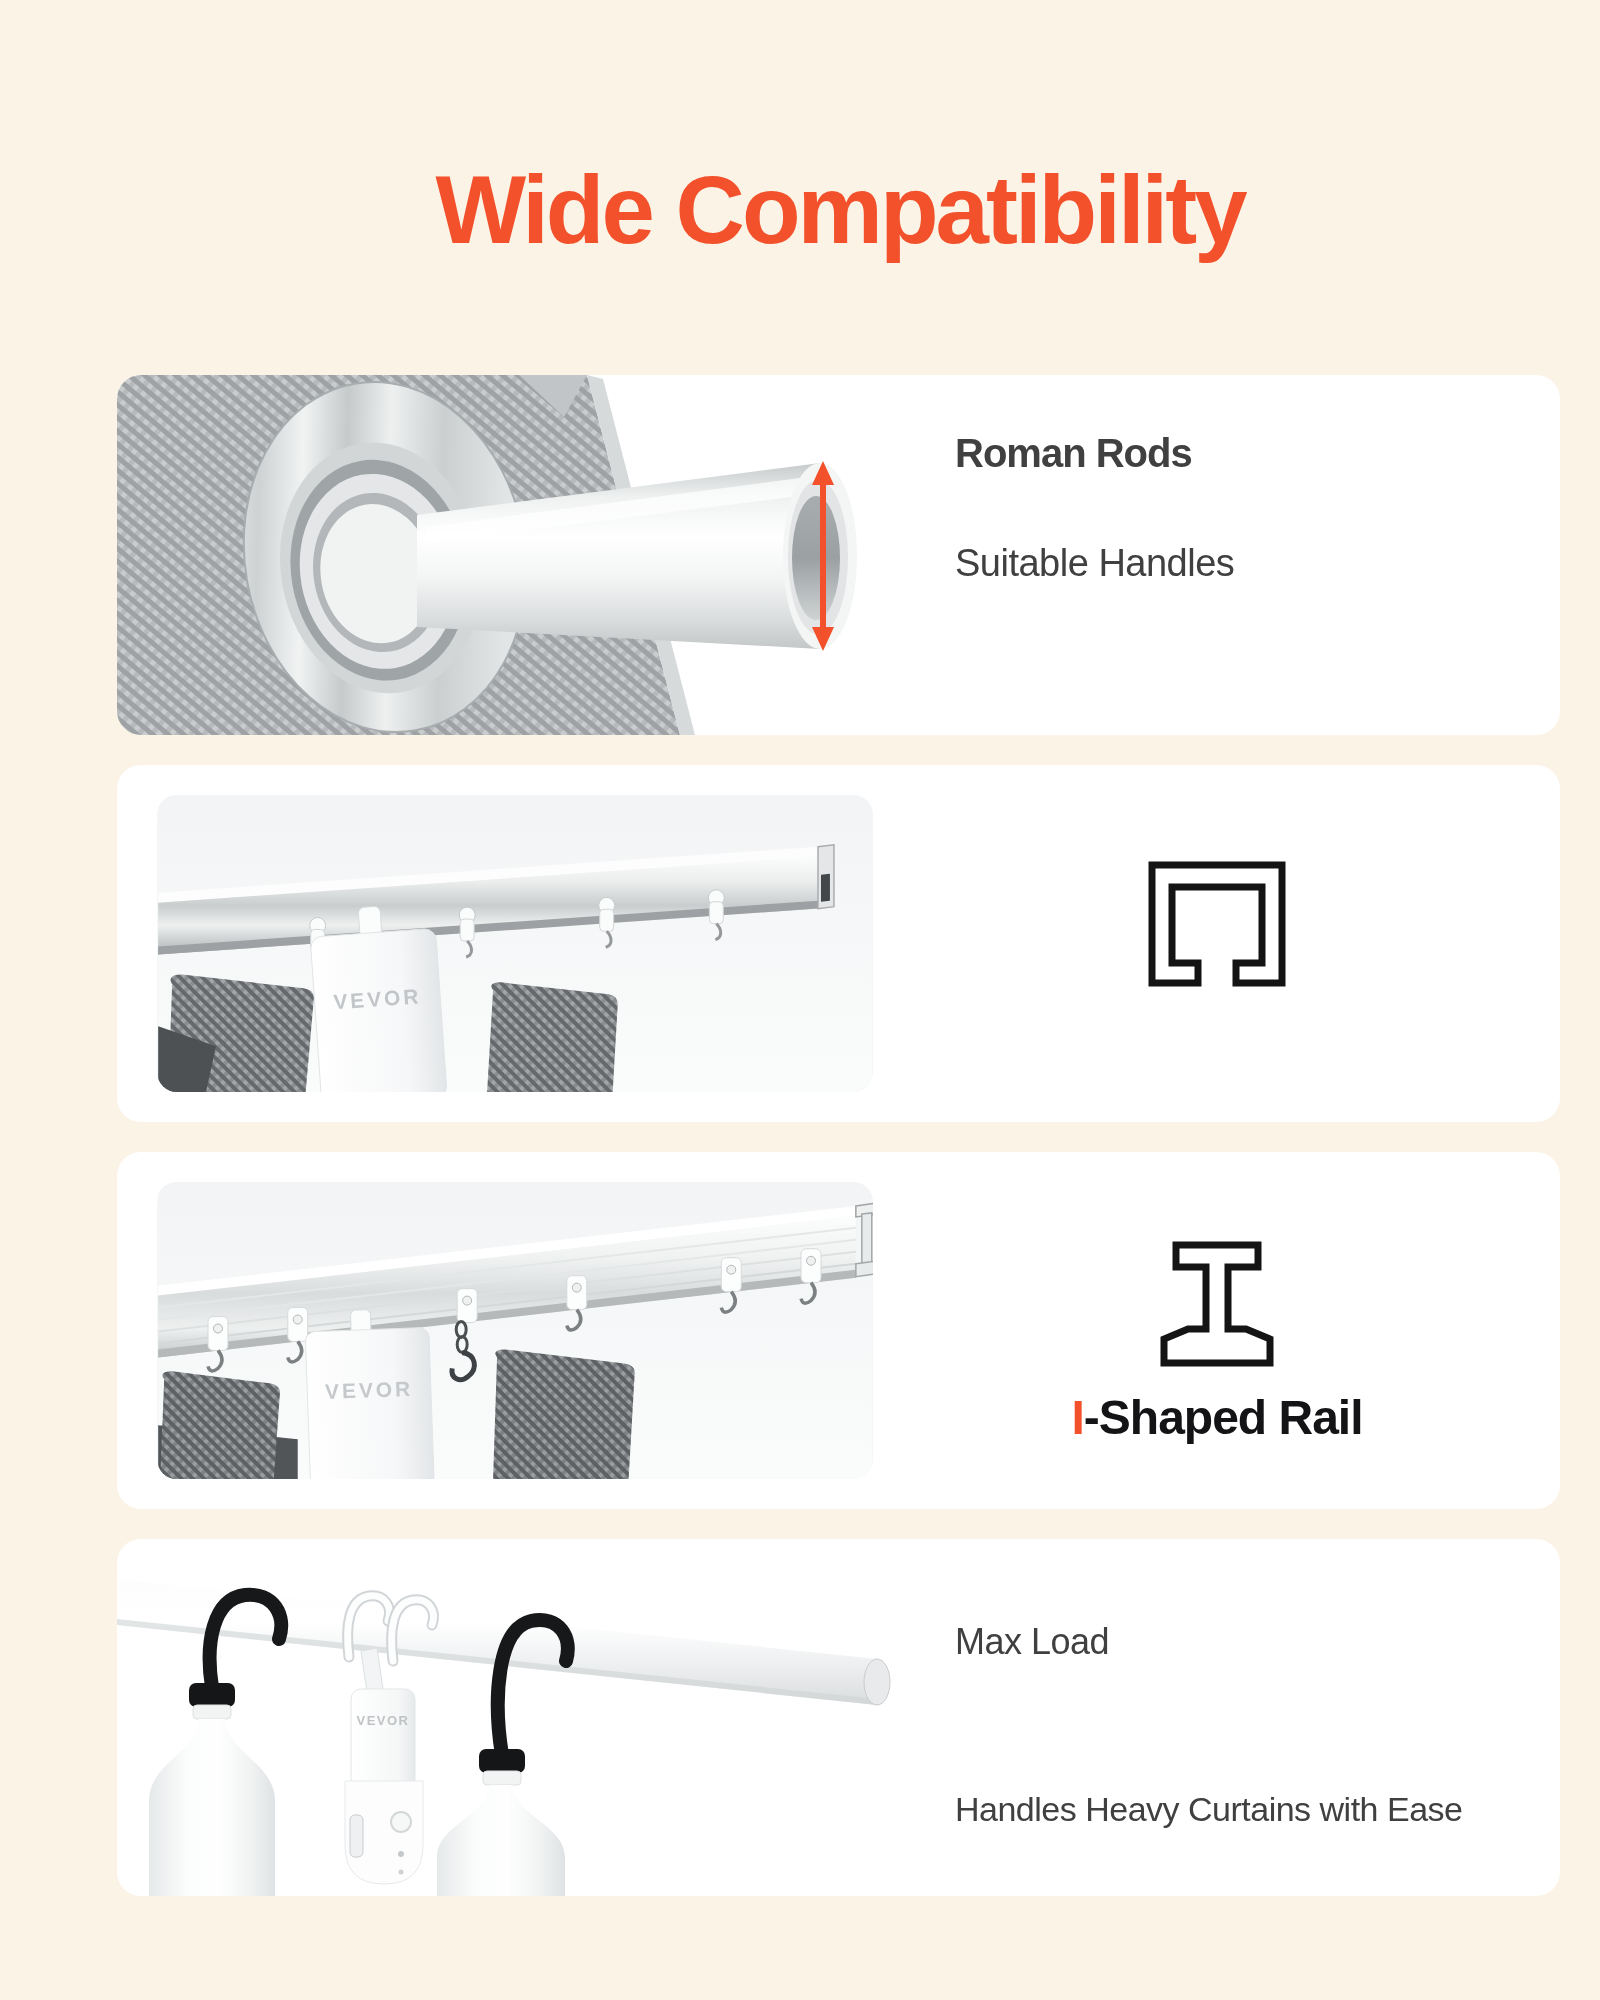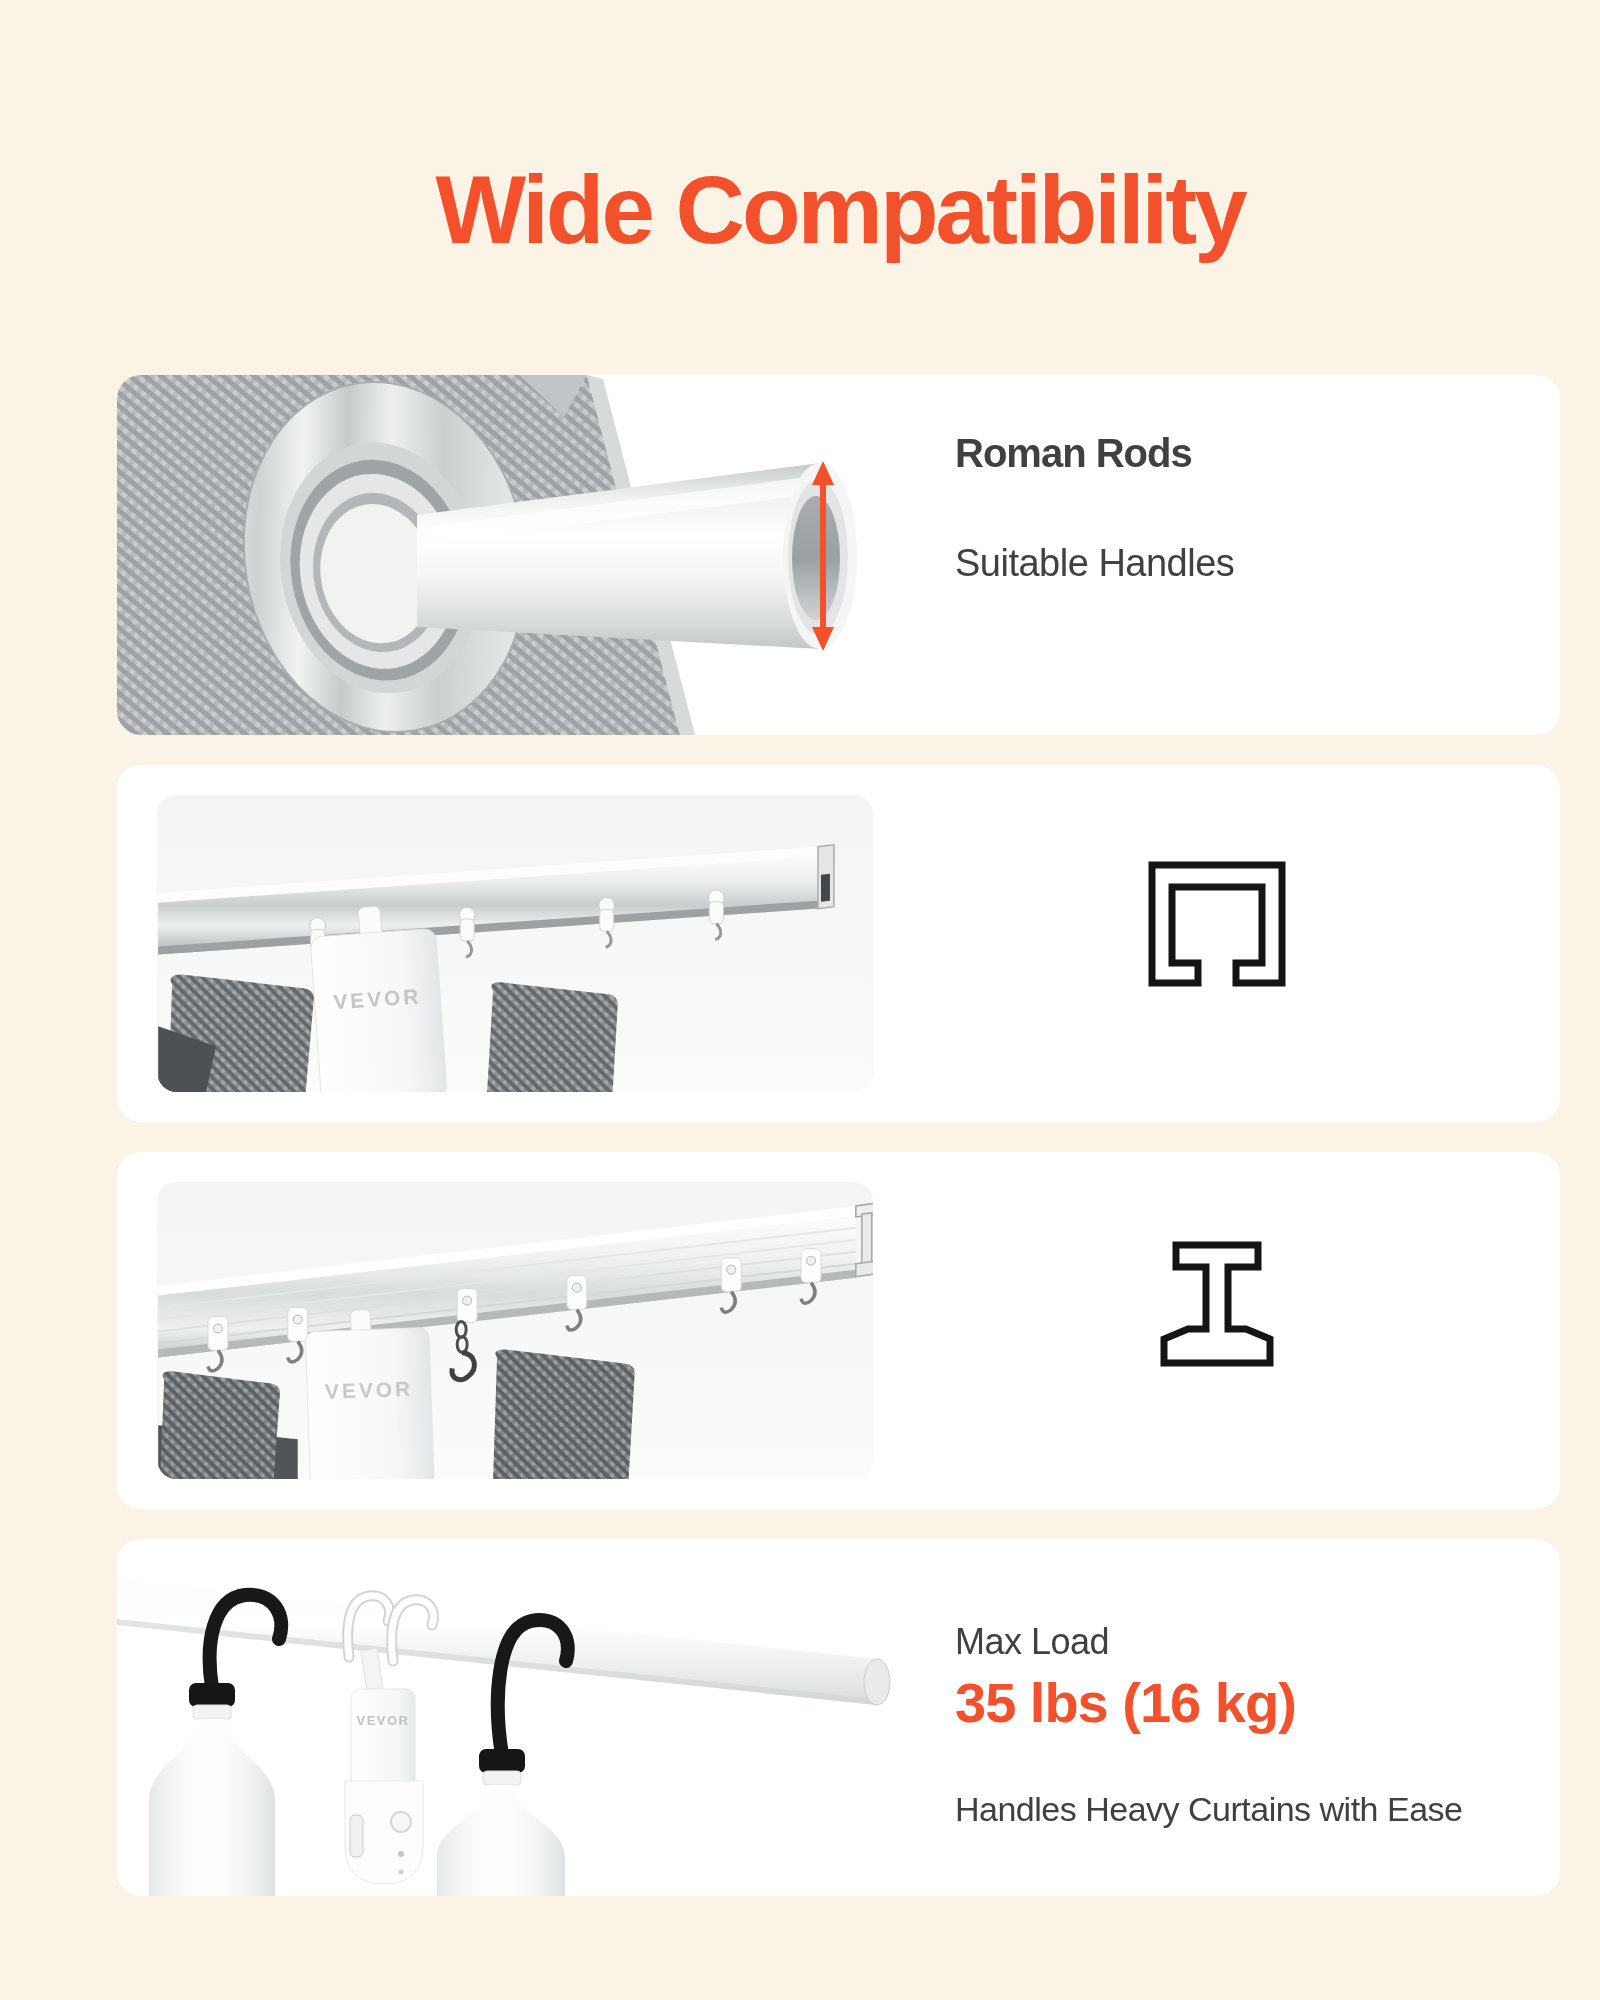--- a/index.html
+++ b/index.html
@@ -254,20 +254,21 @@
         <g fill="none">
           <ellipse cx="304" cy="148" rx="5" ry="8" stroke="#4a4e50" stroke-width="3"></ellipse>
           <ellipse cx="305" cy="163" rx="5" ry="8" stroke="#4a4e50" stroke-width="3"></ellipse>
           <path d="M305,171 c14,2 16,16 6,24 c-8,7 -18,2 -16,-8" stroke="#3d4143" stroke-width="5"></path>
         </g>
       </svg>
     </div>
     <svg class="rail-icon rail-icon-i" width="122" height="134" viewBox="0 0 122 134">
       <path d="M20,8 H102 V30 H72 V92 H90 L114,102 V126 H8 V102 L32,92 H50 V30 H20 Z" fill="none" stroke="#141414" stroke-width="7"></path>
     </svg>
+    <div class="rail-label rail-label-3"><span class="accent">I</span><span>-Shaped Rail</span></div>
   </section>
 
   <section class="card card-4">
     <div class="photo-4">
       <svg width="810" height="357" viewBox="0 0 810 357">
         <defs>
           <linearGradient id="p4r" x1="0" y1="0" x2="0" y2="1">
             <stop offset="0" stop-color="#fdfdfd"></stop>
               <stop offset="0.35" stop-color="#ffffff"></stop>
             <stop offset="0.7" stop-color="#eceeef"></stop>
@@ -313,17 +314,16 @@
           <path d="M228,242 h78 v64 q0,39 -39,39 q-39,0 -39,-39 Z" fill="#fdfdfe" stroke="#e6e9ea"></path>
           <text class="vlogo" x="266" y="186" text-anchor="middle" font-size="13" letter-spacing="1.5" fill="#bfc3c6">VEVOR</text>
           <circle cx="284" cy="283" r="10" fill="#f6f8f8" stroke="#d4d7d8" stroke-width="2"></circle>
           <rect x="233" y="276" width="13" height="42" rx="5" fill="#eef0f1" stroke="#c8cbcd"></rect>
           <circle cx="284" cy="315" r="3" fill="#c4c8ca"></circle>
           <circle cx="284" cy="333" r="2.5" fill="#cfd2d4"></circle>
         </g>
       </svg>
     </div>
     <div class="txt-line heading-4">Max Load</div>
-    <div class="txt-line value-4">35 lbs (16 kg)</div>
     <div class="txt-line sub-4">Handles Heavy Curtains with Ease</div>
   </section>
 
 </div>
 
 </body></html>

